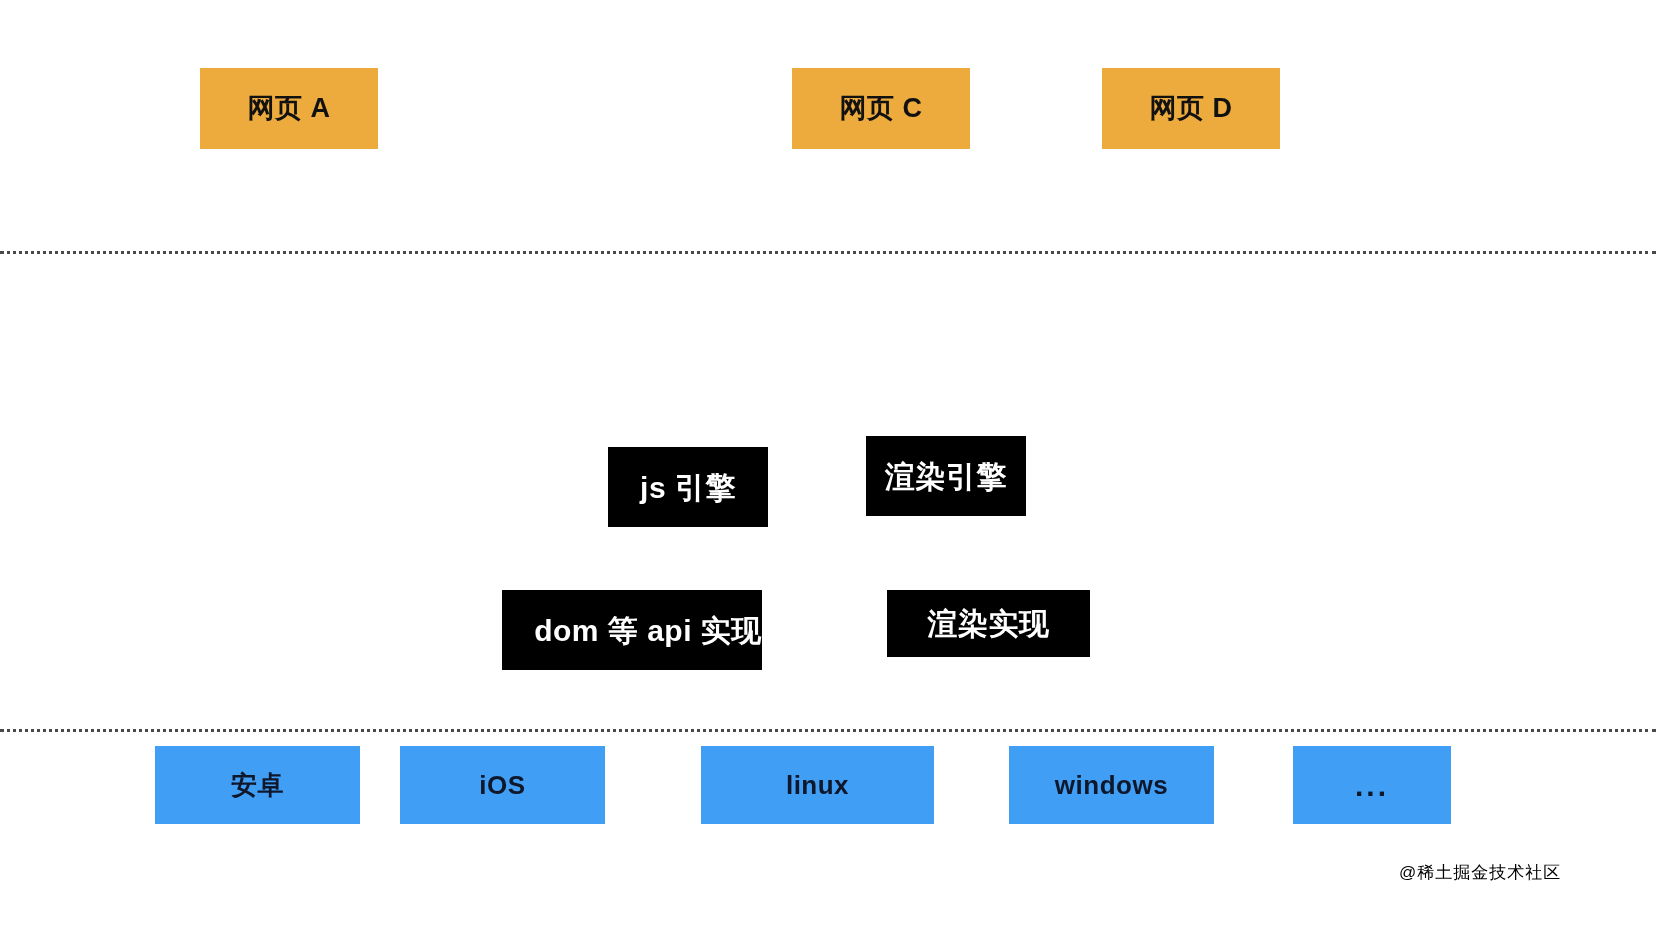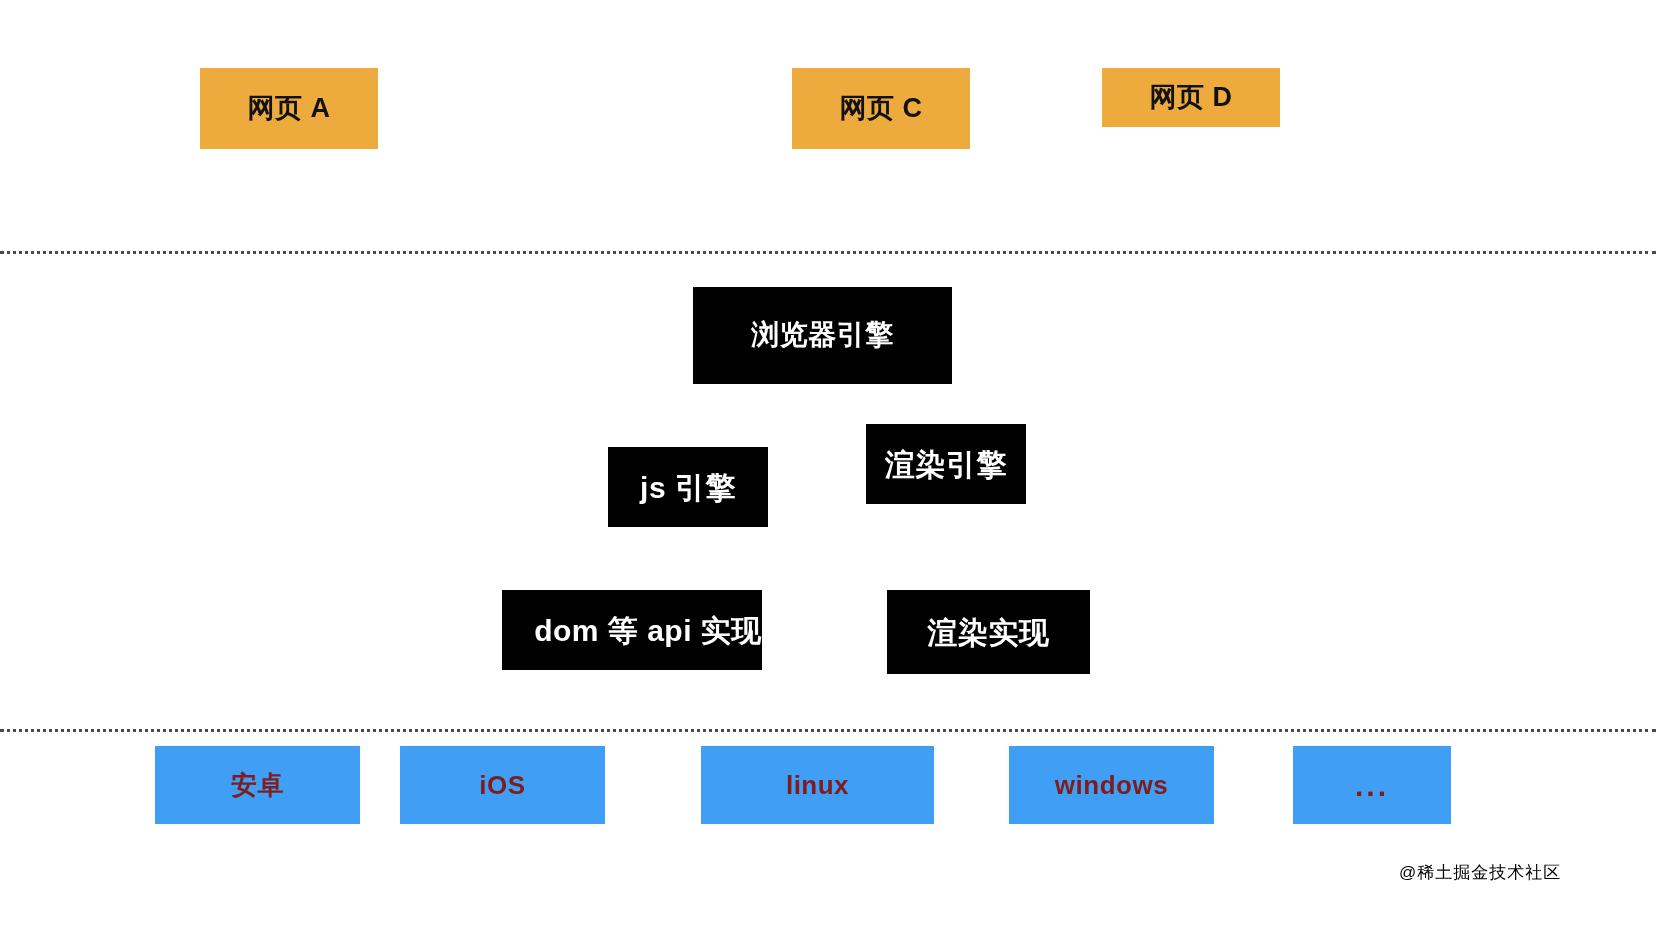--- a/index.html
+++ b/index.html
@@ -38,21 +38,21 @@
   .box-engine {
     background: #000000;
     color: #ffffff;
     font-weight: 700;
     letter-spacing: 0.5px;
   }
   .box-engine.lg { font-size: 28px; }
   .box-engine.md { font-size: 30px; }
   .box-os {
     background: #419ef5;
-    color: #7f1d1d;
+    color: #0f172a;
     font-size: 26px;
     font-weight: 700;
     letter-spacing: 0.5px;
   }
   .box-os.ellipsis {
     font-size: 30px;
     letter-spacing: 3px;
   }
   .divider {
     position: absolute;
@@ -76,43 +76,40 @@
 
   <div class="box box-webpage" style="left:200px; top:68px; width:178px; height:81px;">
     <span>网页 A</span>
   </div>
 
 
   <div class="box box-webpage" style="left:792px; top:68px; width:178px; height:81px;">
     <span>网页 C</span>
   </div>
 
-  <div class="box box-webpage" style="left:1102px; top:68px; width:178px; height:59px;">
+  <div class="box box-webpage" style="left:1102px; top:68px; width:178px; height:81px;">
     <span>网页 D</span>
   </div>
 
   <div class="divider" style="top:251px;"></div>
 
-  <div class="box box-engine lg" style="left:693px; top:287px; width:259px; height:97px;">
-    <span>浏览器引擎</span>
-  </div>
 
   <div class="box box-engine md" style="left:608px; top:447px; width:160px; height:80px;">
     <span>js 引擎</span>
   </div>
 
-  <div class="box box-engine md" style="left:866px; top:424px; width:160px; height:80px;">
+  <div class="box box-engine md" style="left:866px; top:436px; width:160px; height:80px;">
     <span>渲染引擎</span>
   </div>
 
   <div class="box box-engine md" style="left:502px; top:590px; width:260px; height:80px;padding-left:32px;">
     <span>dom 等 api 实现</span>
   </div>
 
-  <div class="box box-engine md" style="left:887px; top:590px; width:203px; height:84px;justify-content:center;">
+  <div class="box box-engine md" style="left:887px; top:590px; width:203px; height:67px;justify-content:center;">
     <span>渲染实现</span>
   </div>
 
   <div class="divider" style="top:729px;"></div>
 
   <div class="box box-os" style="left:155px; top:746px; width:205px; height:78px;">
     <span>安卓</span>
   </div>
 
   <div class="box box-os" style="left:400px; top:746px; width:205px; height:78px;align-items:center;">

